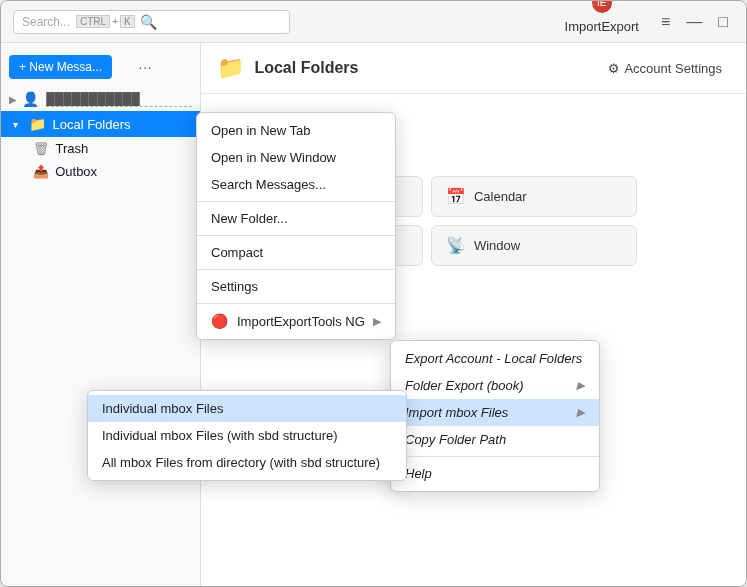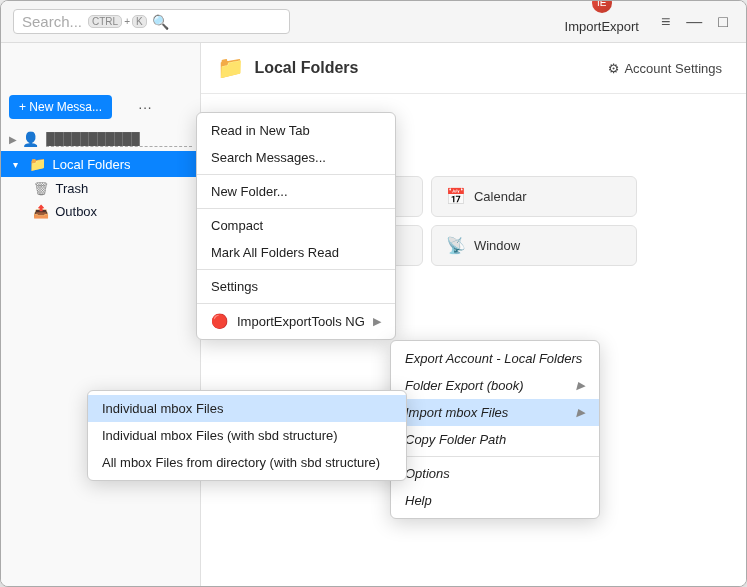--- a/index.html
+++ b/index.html
@@ -51,21 +51,21 @@
     .kbd-shortcut {
       display: flex;
       align-items: center;
       gap: 2px;
       font-size: 10px;
       color: #888;
     }
     .kbd {
       background: #e8e8e8;
       border: 1px solid #ccc;
-      border-radius: 5px;
+      border-radius: 0;
       padding: 0 3px;
       font-size: 10px;
     }
     .search-icon-btn {
       color: #555;
       cursor: pointer;
       font-size: 14px;
     }
     .titlebar-spacer { flex: 1; }
     .profile-area {
@@ -116,21 +116,20 @@
       border-right: 1px solid #e0e0e0;
       flex-shrink: 0;
       padding: 8px 0;
       overflow-y: auto;
     }
     .sidebar-toolbar {
       display: flex;
       align-items: center;
       padding: 4px 8px 8px 8px;
       gap: 20px;
-      margin-top: 40px;
     }
     .new-message-btn {
       display: flex;
       align-items: center;
       gap: 4px;
       background: #0a84ff;
       color: white;
       border: none;
       border-radius: 4px;
       padding: 5px 10px;
@@ -350,21 +349,21 @@
       margin-left: 37px;
     }
   </style>
 </head>
 <body>
 
 <div class="window">
 
   <div class="titlebar">
     <div class="search-box">
-      <span style="color:#aaa; font-size:15px;">Search...</span>
+      <span style="color:#aaa; font-size:12px;">Search...</span>
       <div class="kbd-shortcut">
         <span class="kbd">CTRL</span>
         <span style="font-size:10px;color:#888">+</span>
         <span class="kbd">K</span>
       </div>
       <span class="search-icon-btn">🔍</span>
     </div>
     <div class="titlebar-spacer"></div>
     <div class="profile-area">
       <div class="profile-avatar">IE</div>
@@ -455,43 +454,43 @@
         </div>
       </div>
     </div>
   </div>
 
   <div class="menus-overlay">
 
     <div class="context-menu main-ctx-menu">
       <div class="menu-item">
         <div class="menu-item-left">
-          <span>Read in New Tab</span>
+          <span>Open in New Tab</span>
+        </div>
+      </div>
+      <div class="menu-item">
+        <div class="menu-item-left">
+          <span>Open in New Window</span>
         </div>
       </div>
       <div class="menu-item">
         <div class="menu-item-left">
           <span>Search Messages...</span>
         </div>
       </div>
       <div class="menu-separator"></div>
       <div class="menu-item">
         <div class="menu-item-left">
           <span>New Folder...</span>
         </div>
       </div>
       <div class="menu-separator"></div>
       <div class="menu-item">
         <div class="menu-item-left">
           <span>Compact</span>
-        </div>
-      </div>
-      <div class="menu-item">
-        <div class="menu-item-left">
-          <span>Mark All Folders Read</span>
         </div>
       </div>
       <div class="menu-separator"></div>
       <div class="menu-item">
         <div class="menu-item-left">
           <span>Settings</span>
         </div>
       </div>
       <div class="menu-separator"></div>
       <div class="menu-item">
@@ -522,25 +521,20 @@
         <span class="submenu-arrow">▶</span>
       </div>
       <div class="menu-item">
         <div class="menu-item-left">
           <span>Copy Folder Path</span>
         </div>
       </div>
       <div class="menu-separator"></div>
       <div class="menu-item">
         <div class="menu-item-left">
-          <span>Options</span>
-        </div>
-      </div>
-      <div class="menu-item">
-        <div class="menu-item-left">
           <span>Help</span>
         </div>
       </div>
     </div>
 
     <div class="context-menu individual-mbox-submenu">
       <div class="menu-item highlighted">
         <div class="menu-item-left">
           <span>Individual mbox Files</span>
         </div>

